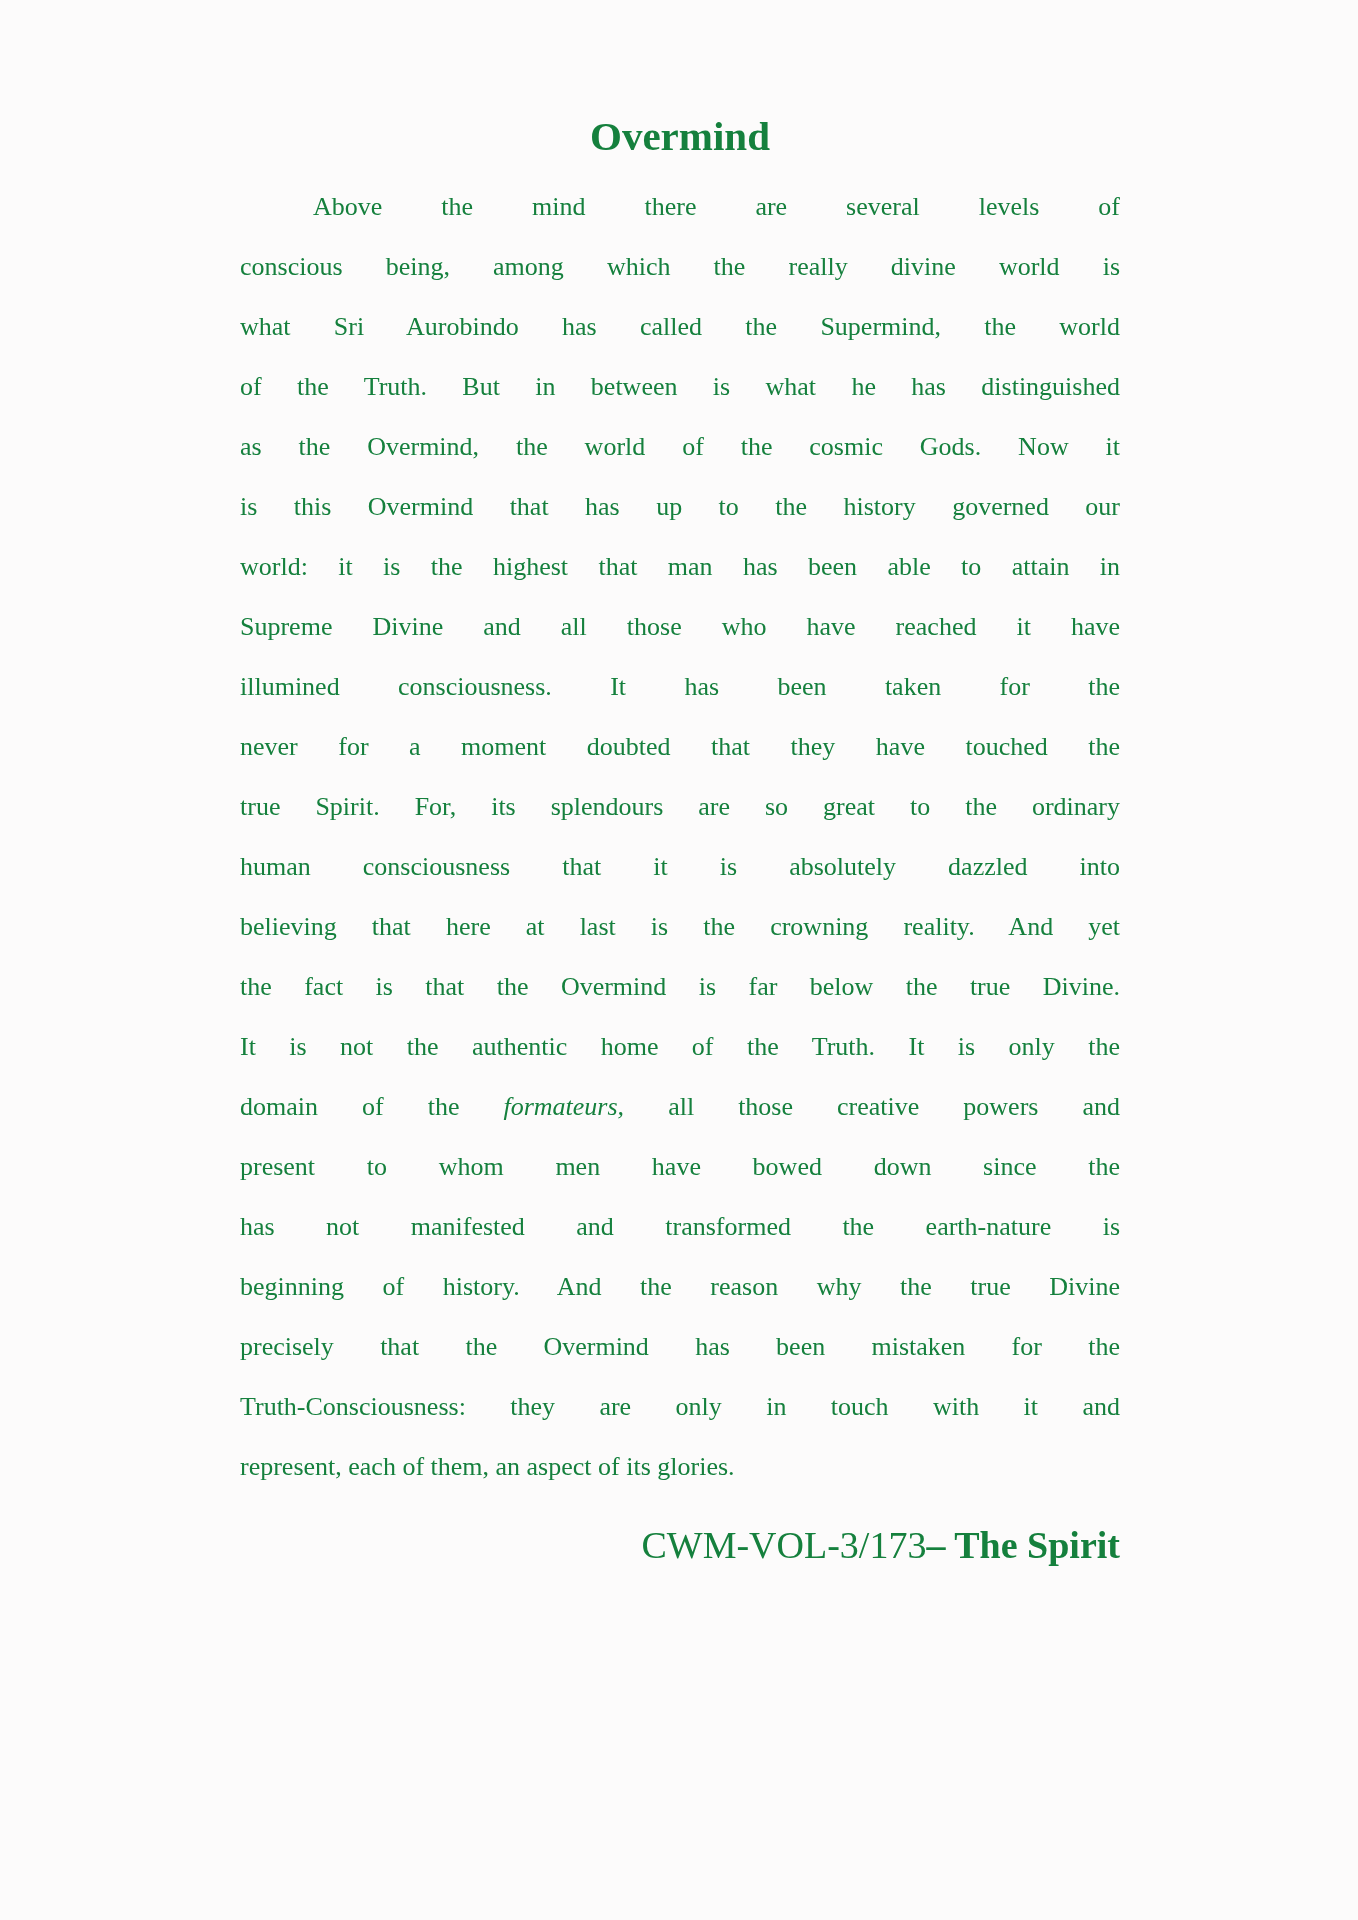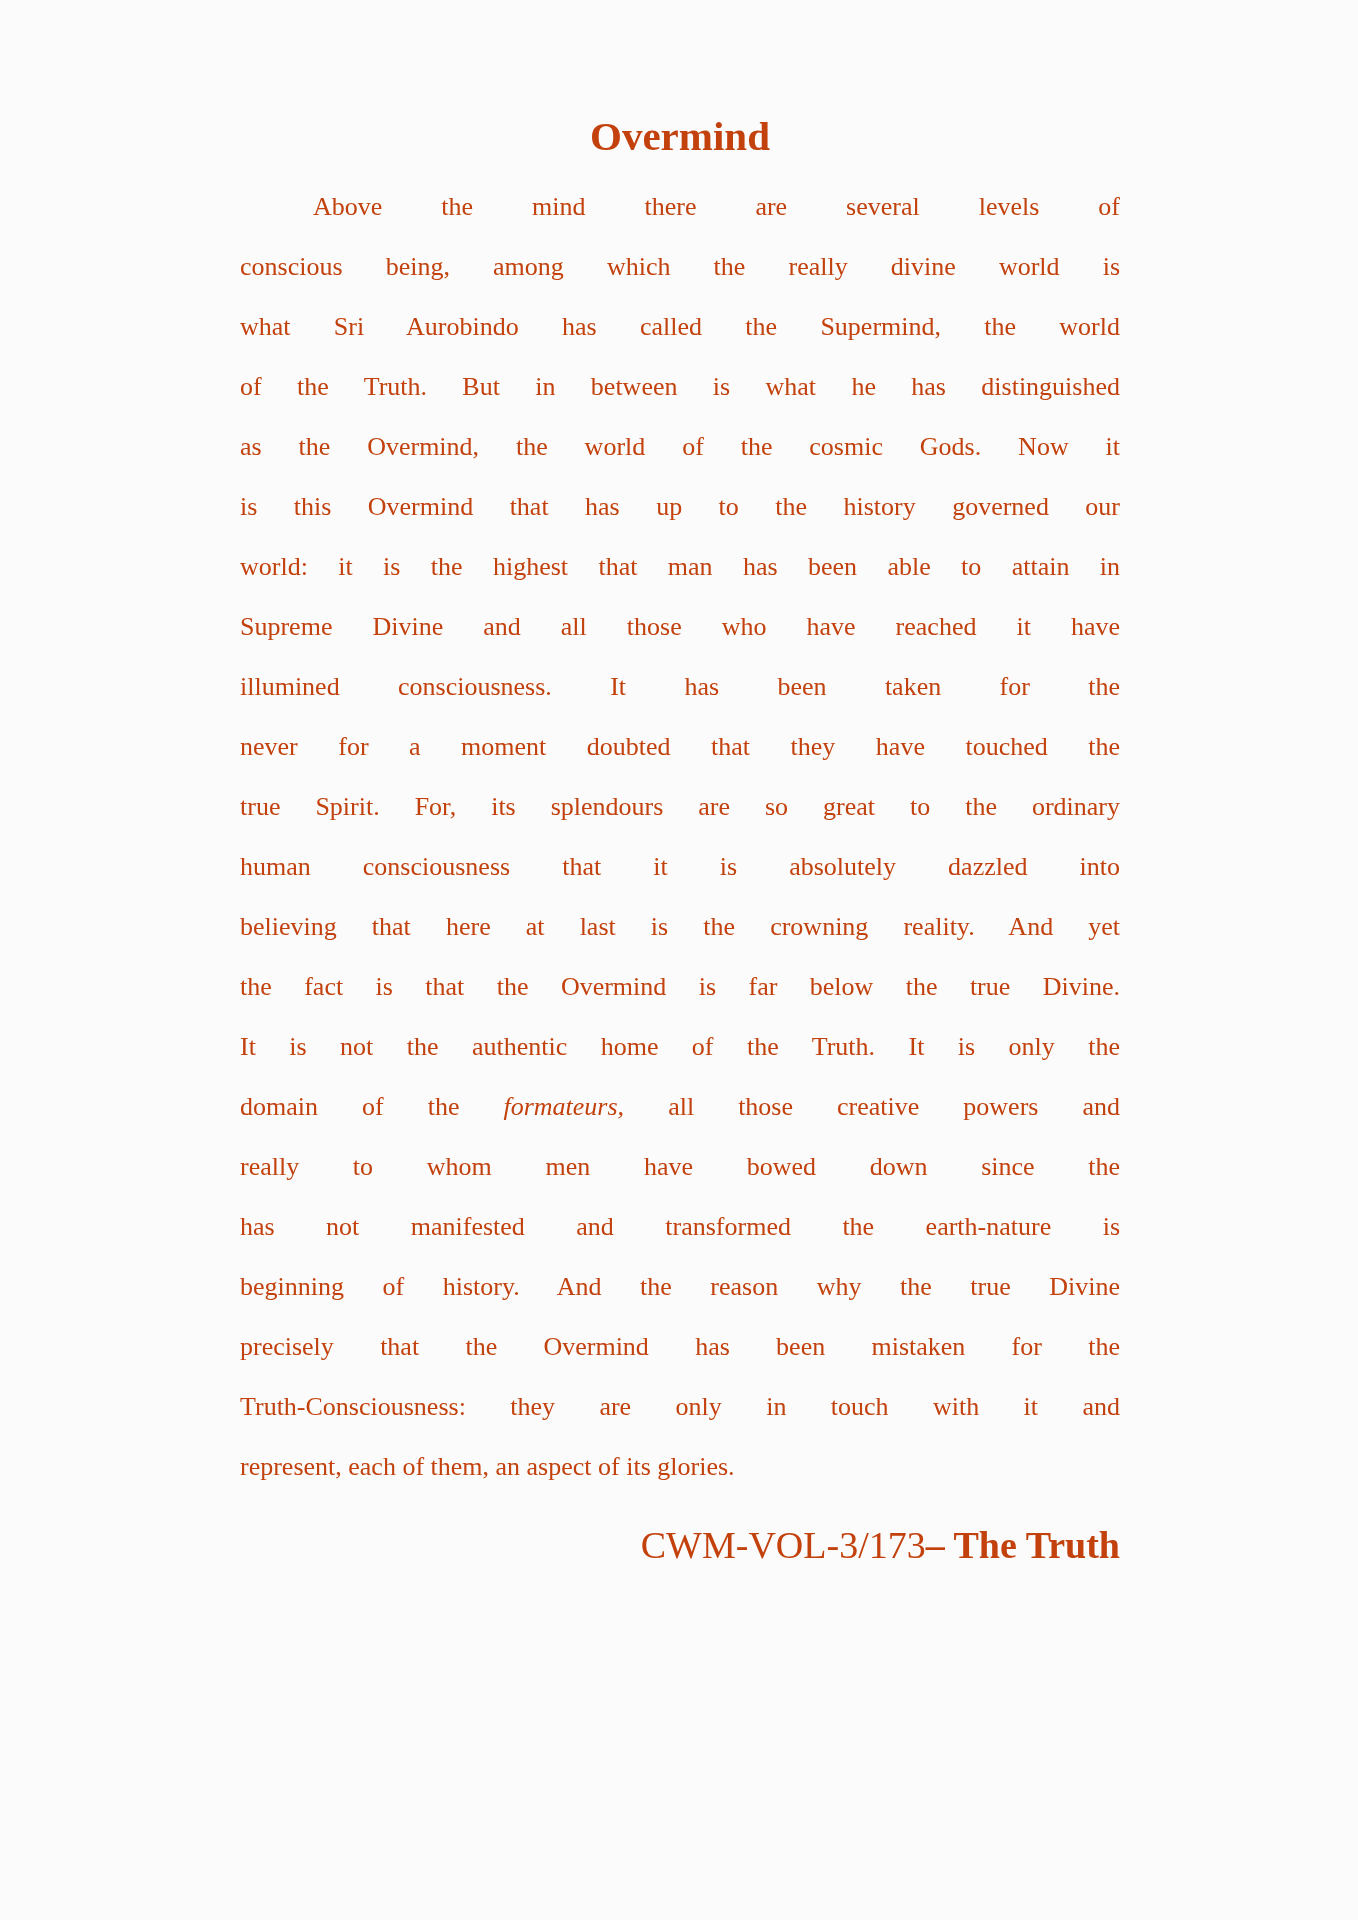--- a/index.html
+++ b/index.html
@@ -12,21 +12,21 @@
     height: 1920px;
     background: #FCFBFB;
     overflow: hidden;
     font-family: "Liberation Serif", "DejaVu Serif", serif;
   }
   .content {
     position: absolute;
     left: 240px;
     top: 111px;
     width: 880px;
-    color: #c2410c;
+    color: #15803d;
   }
   .doc-title {
     font-size: 41px;
     line-height: 50px;
     font-weight: bold;
     text-align: center;
     height: 50px;
   }
   .quote-body {
     margin-top: 16px;
@@ -81,25 +81,25 @@
         <div class="line">world: it is the highest that man has been able to attain in</div>
         <div class="line">Supreme Divine and all those who have reached it have</div>
         <div class="line">illumined consciousness. It has been taken for the</div>
         <div class="line">never for a moment doubted that they have touched the</div>
         <div class="line">true Spirit. For, its splendours are so great to the ordinary</div>
         <div class="line">human consciousness that it is absolutely dazzled into</div>
         <div class="line">believing that here at last is the crowning reality. And yet</div>
         <div class="line">the fact is that the Overmind is far below the true Divine.</div>
         <div class="line">It is not the authentic home of the Truth. It is only the</div>
         <div class="line">domain of the <span class="it">formateurs,</span> all those creative powers and</div>
-        <div class="line">really to whom men have bowed down since the</div>
+        <div class="line">present to whom men have bowed down since the</div>
         <div class="line">has not manifested and transformed the earth-nature is</div>
         <div class="line">beginning of history. And the reason why the true Divine</div>
         <div class="line">precisely that the Overmind has been mistaken for the</div>
         <div class="line">Truth-Consciousness: they are only in touch with it and</div>
         <div class="line last">represent, each of them, an aspect of its glories.</div>
       </div>
     <div class="footer-row">
       <span class="citation">CWM-VOL-3/173</span>
-      <span class="attribution">– The Truth</span>
+      <span class="attribution">– The Spirit</span>
     </div>
   </div>
 </div>
 
 </body></html>

